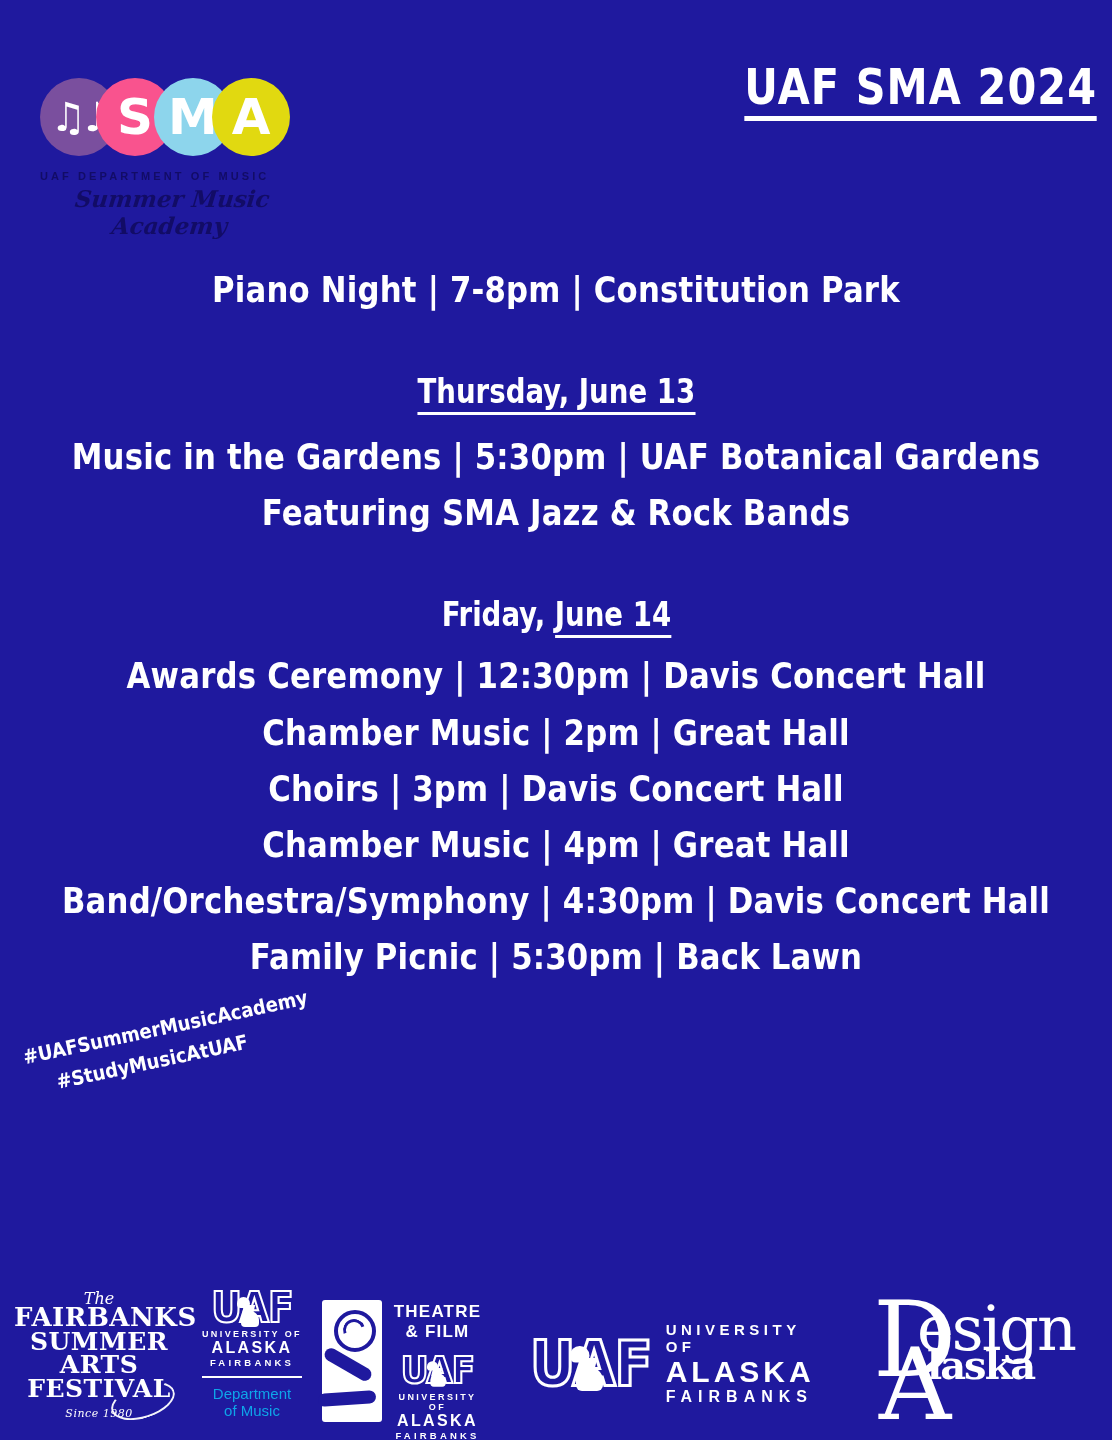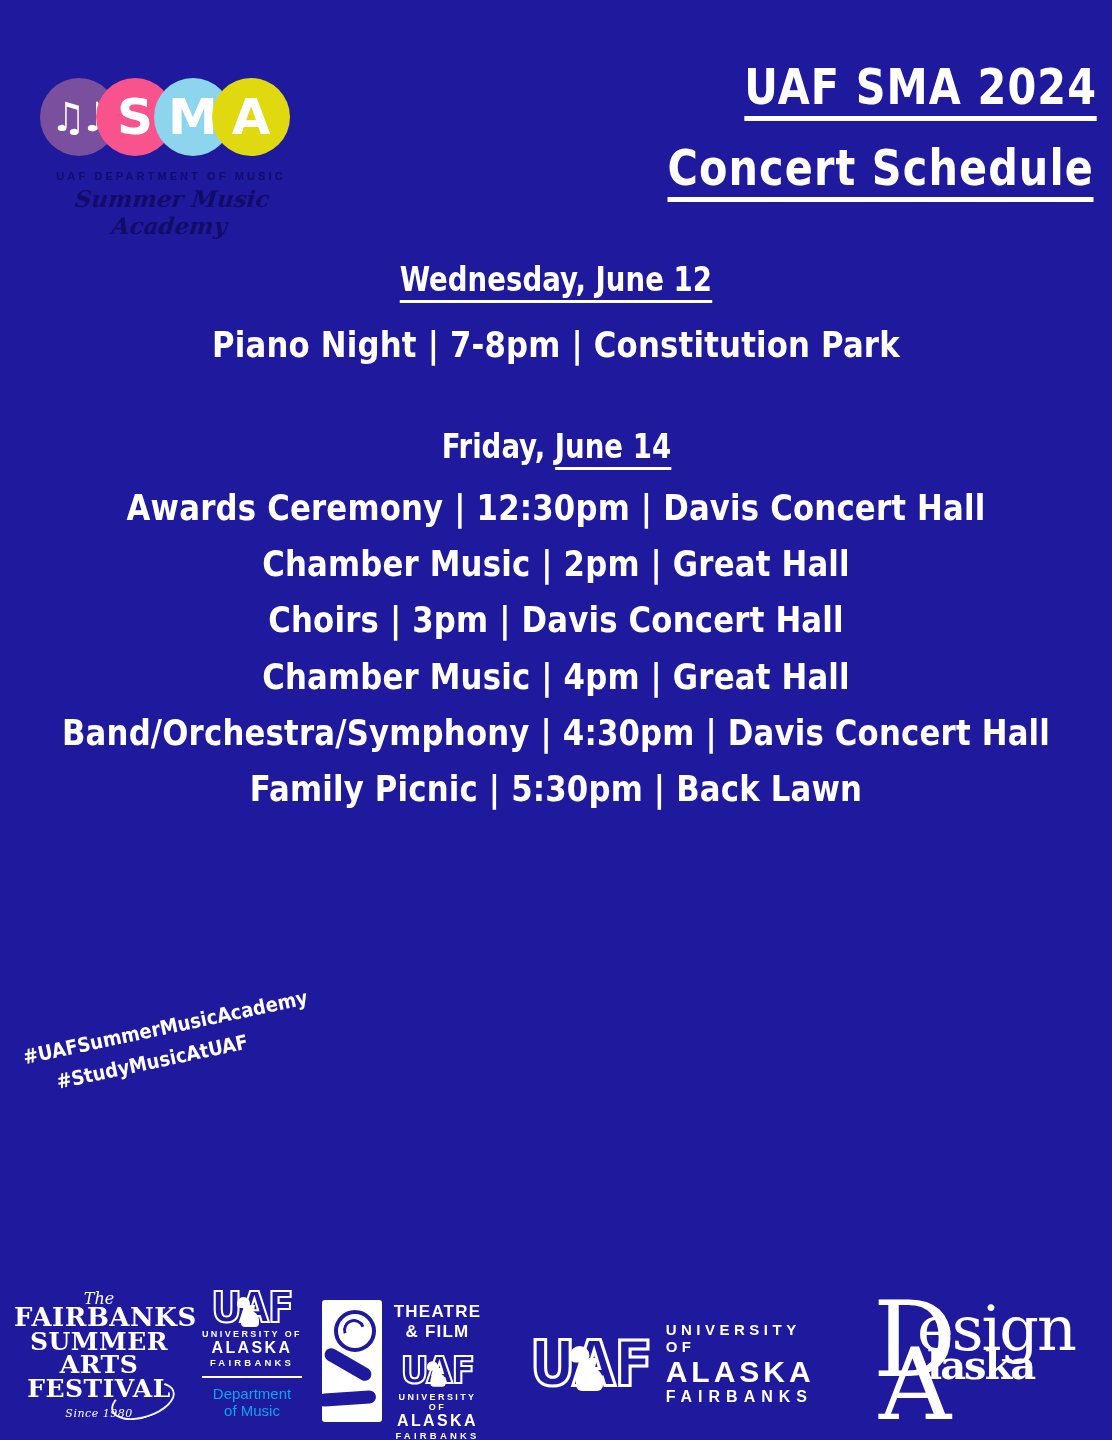--- a/index.html
+++ b/index.html
@@ -22,21 +22,21 @@
     display:flex;align-items:center;justify-content:center;
     font-family:"DejaVu Sans", sans-serif;
     font-weight:700;font-size:50px;color:#ffffff;line-height:1;
   }
   .c1{left:0;background:#7A4F9E;}
   .c2{left:56px;background:#F9538E;}
   .c3{left:114px;background:#8DD5EC;}
   .c4{left:172px;background:#E1D910;}
   .note-glyph{font-size:40px;color:#fff;font-family:"DejaVu Sans",sans-serif;letter-spacing:-2px;}
   .sma-dept{
-    margin-top:8px;text-align:center;width:262px;
+    margin-top:8px;text-align:left;width:262px;
     font-size:11px;letter-spacing:3.1px;font-weight:700;color:#120C66;
     font-family:"Liberation Sans", sans-serif;
   }
   .sma-script{
     margin-top:3px;text-align:center;width:262px;
     font-size:23px;color:#120C66;font-style:italic;font-weight:700;
     font-family:"DejaVu Serif", serif;
     transform:skewX(-6deg);
   }
 
@@ -195,31 +195,34 @@
       <div class="sma-circ c4">
           <span>A</span>
         </div>
     </div>
     <div class="sma-dept">UAF DEPARTMENT OF MUSIC</div>
     <div class="sma-script">Summer Music Academy</div>
   </div>
 
   <div class="title-block">
     <div><span class="title-line l1">UAF SMA 2024</span></div>
-    <div><span class="title-line l2">Concert Schedule</span></div>
   </div>
 
   <div class="schedule">
 
 
     <div class="sec">
-      <div><span class="sec-head">Wednesday, June 12</span></div>
       <div class="line">Piano Night | 7-8pm | Constitution Park</div>
     </div>
 
+    <div class="sec">
+      <div><span class="sec-head">Thursday, June 13</span></div>
+      <div class="line">Music in the Gardens | 5:30pm | UAF Botanical Gardens</div>
+      <div class="line">Featuring SMA Jazz &amp; Rock Bands</div>
+    </div>
 
     <div class="sec">
       <div><span class="sec-head partial"><span>Friday, </span><span class="ul">June 14</span></span></div>
       <div class="line">Awards Ceremony | 12:30pm | Davis Concert Hall</div>
       <div class="line">Chamber Music | 2pm | Great Hall</div>
       <div class="line">Choirs | 3pm | Davis Concert Hall</div>
       <div class="line">Chamber Music | 4pm | Great Hall</div>
       <div class="line">Band/Orchestra/Symphony | 4:30pm | Davis Concert Hall</div>
       <div class="line">Family Picnic | 5:30pm | Back Lawn</div>
     </div>

